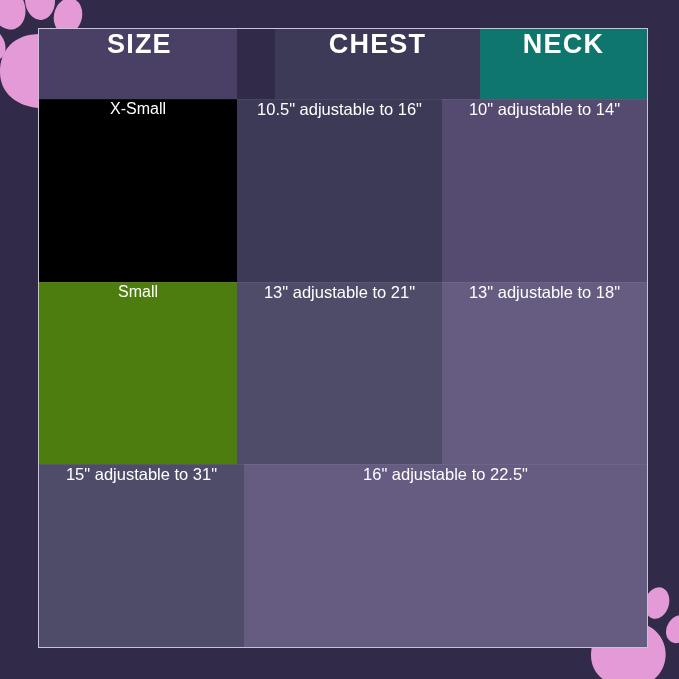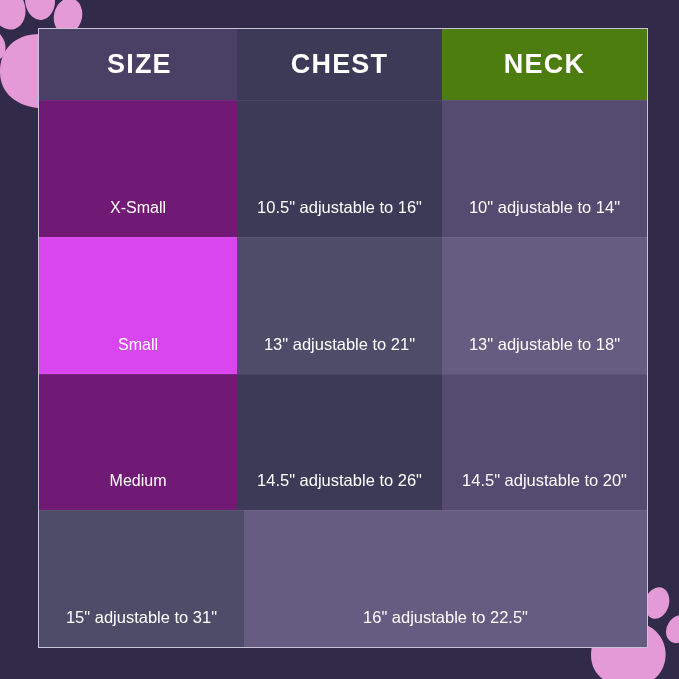--- a/index.html
+++ b/index.html
@@ -54,44 +54,44 @@
   .row {
     display: flex;
     flex: 1 1 0;
   }
   .row.header-row {
     flex: 0 0 70px;
   }
 
   .cell {
     display: flex;
-    align-items: flex-end;
+    align-items: flex-start;
     justify-content: center;
     box-sizing: border-box;
     color: #ffffff;
     text-align: center;
-    padding: 20px 8px;
+    padding: 0 8px;
   }
   .c0 { flex: 0 0 198px; }
   .c1 { flex: 0 0 205px; }
   .c2 { flex: 1 1 auto; }
 
   
-  .row .c0 { background: #701a75; }
+  .row .c0 { background: #000000; }
   .row .c1 { background: #3c3a57; }
   .row .c2 { background: #554a70; }
 
   
-  .row.alt .c0 { background: #d946ef; }
+  .row.alt .c0 { background: #4d7c0f; }
   .row.alt .c1 { background: #4e4c69; }
   .row.alt .c2 { background: #665b80; }
 
   .row.header-row .c0 { background: #4a3f64; }
-  .row.header-row .c1 { background: #3c3a57; }
-  .row.header-row .c2 { background: #4d7c0f; }
+  .row.header-row .c1 { background: #3c3a57; margin-left: 38px; }
+  .row.header-row .c2 { background: #0f766e; }
 
   .header-text {
     font-size: 27px;
     font-weight: bold;
     letter-spacing: 1.2px;
   }
   .header-row .c0 { justify-content: flex-start; padding-left: 68px; }
 
   .size-text {
     font-size: 16px;
@@ -169,31 +169,20 @@
         <span class="size-text">Small</span>
       </div>
       <div class="cell c1">
         <span class="meas-text">13" adjustable to 21"</span>
       </div>
       <div class="cell c2">
         <span class="meas-text">13" adjustable to 18"</span>
       </div>
     </div>
 
-    <div class="row">
-      <div class="cell c0">
-        <span class="size-text">Medium</span>
-      </div>
-      <div class="cell c1">
-        <span class="meas-text">14.5" adjustable to 26"</span>
-      </div>
-      <div class="cell c2">
-        <span class="meas-text">14.5" adjustable to 20"</span>
-      </div>
-    </div>
 
     <div class="row alt">
       <div class="cell c1">
         <span class="meas-text">15" adjustable to 31"</span>
       </div>
       <div class="cell c2">
         <span class="meas-text">16" adjustable to 22.5"</span>
       </div>
     </div>
 

